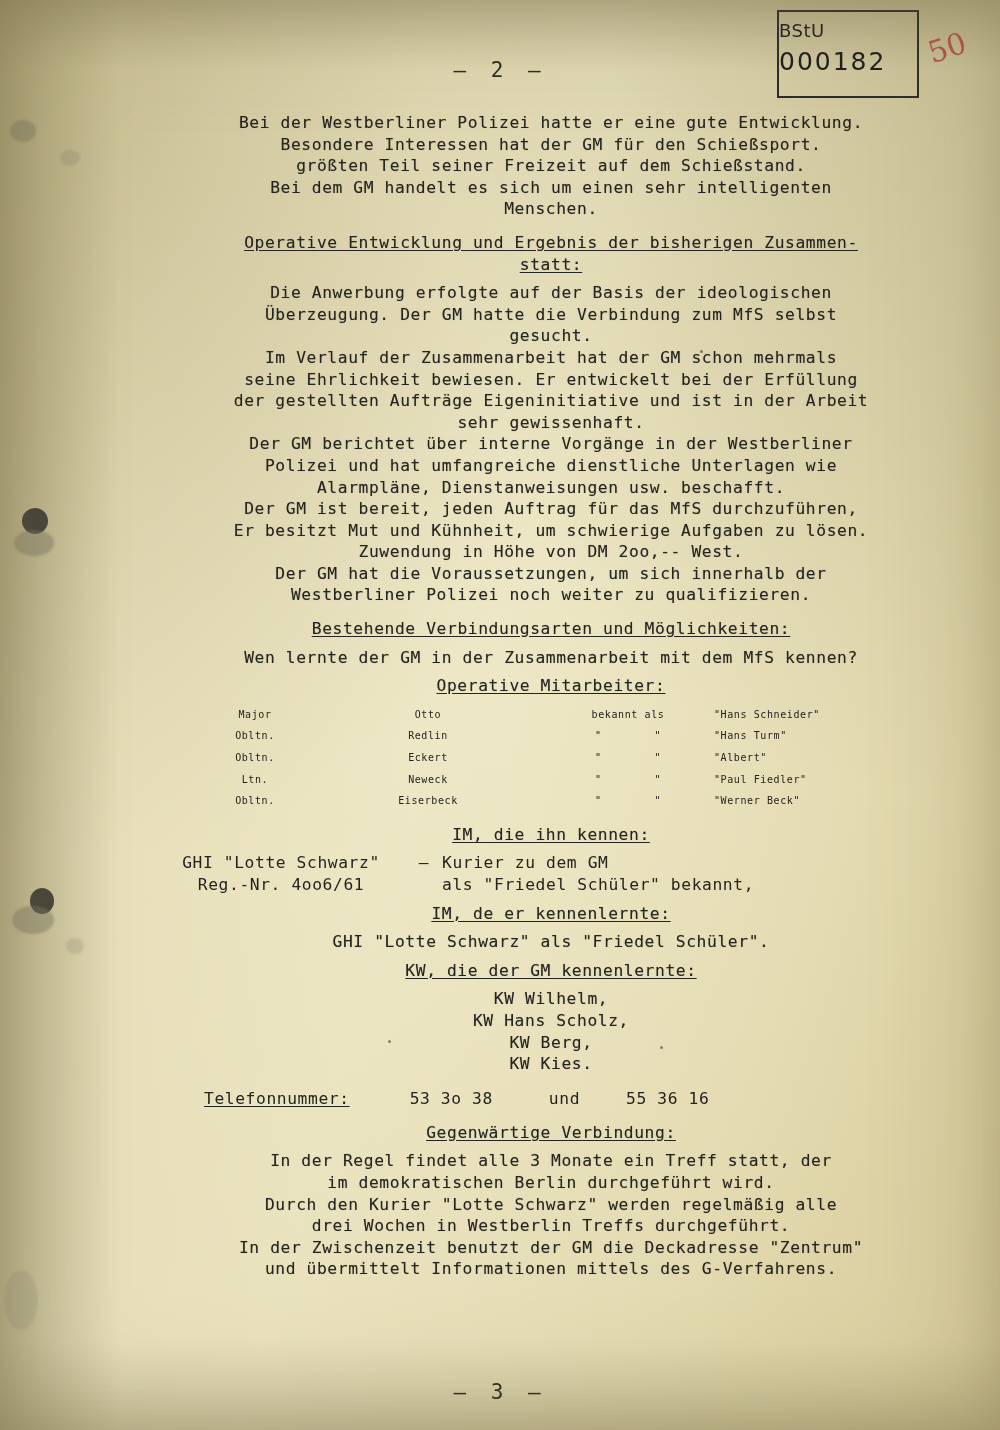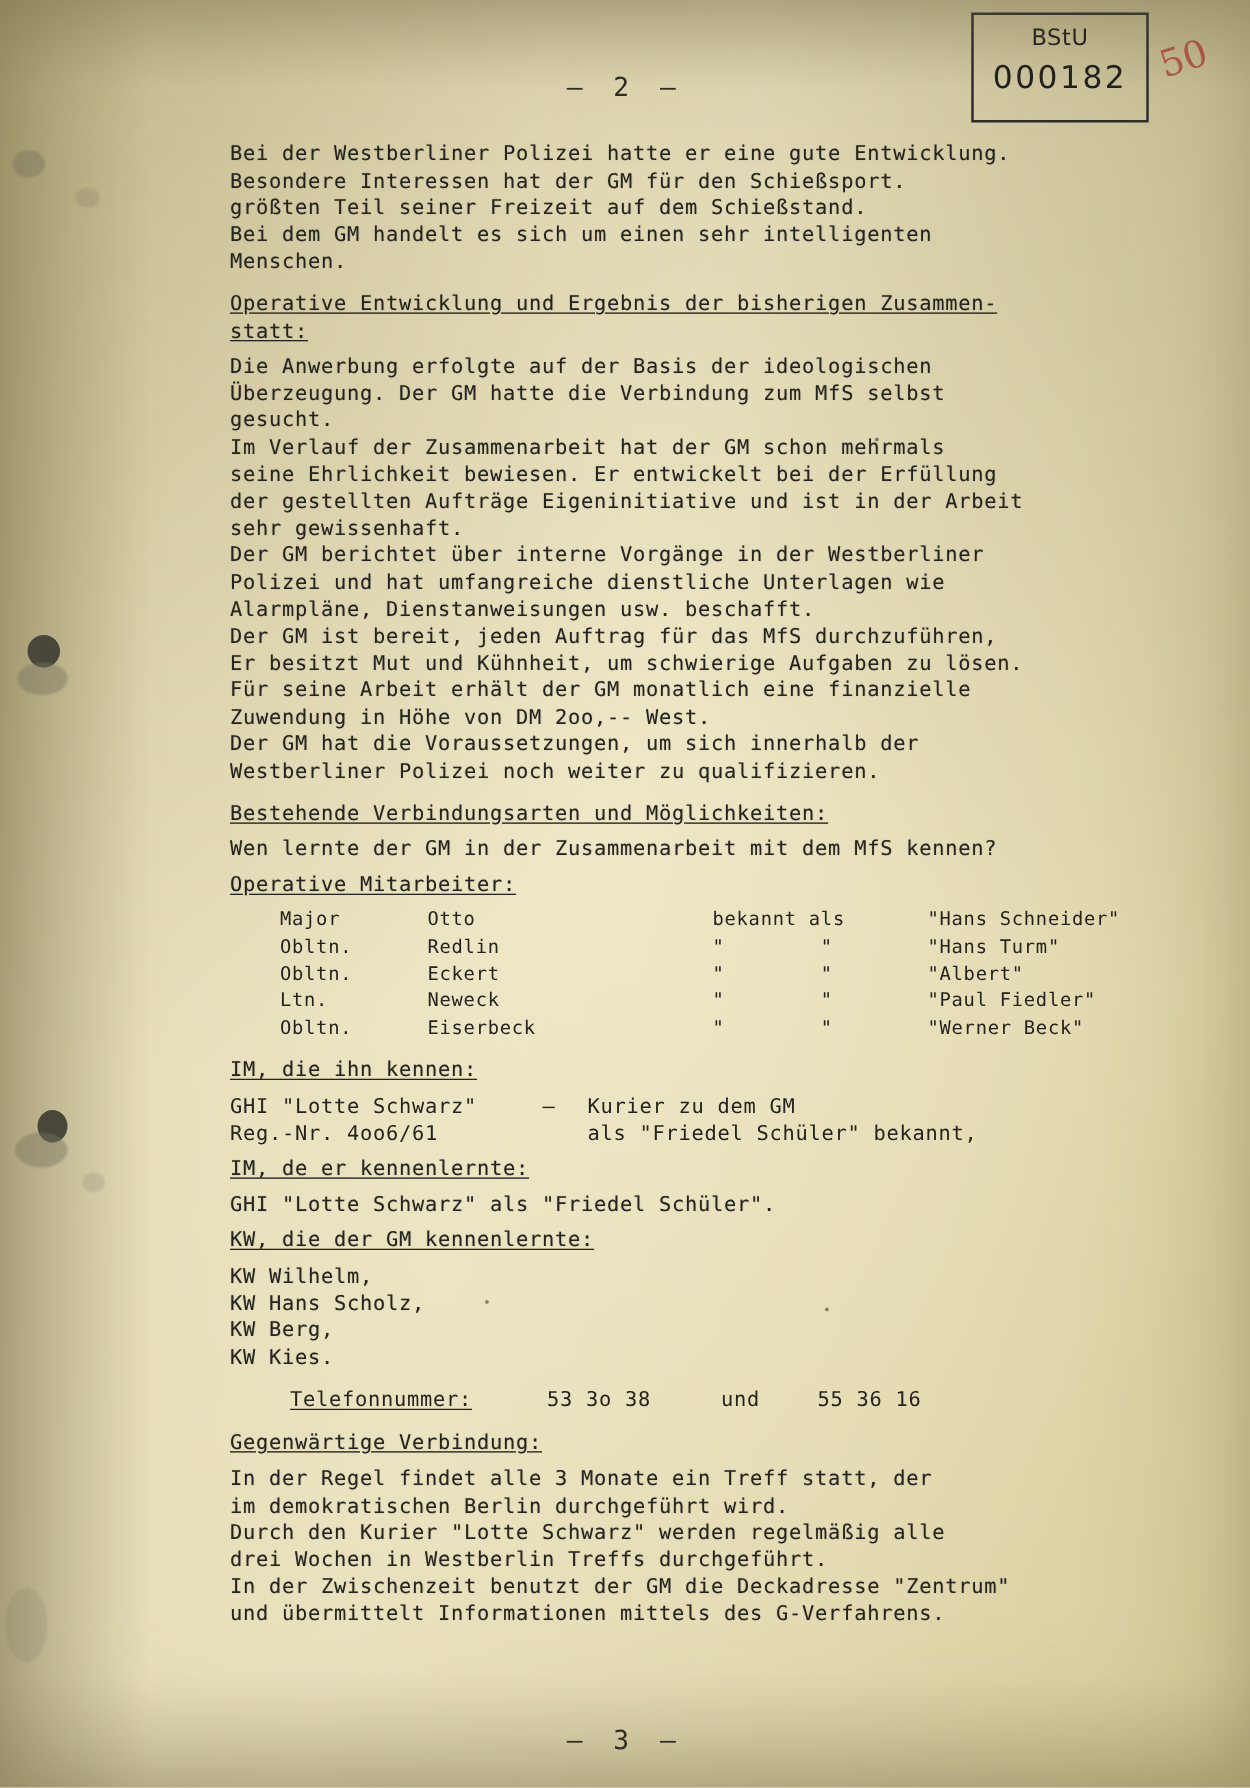--- a/index.html
+++ b/index.html
@@ -66,21 +66,21 @@
 
   
   .stamp {
     position: absolute;
     left: 777px;
     top: 10px;
     width: 142px;
     height: 88px;
     border: 2px solid #2b2b2b;
     box-sizing: border-box;
-    text-align: center;
+    text-align: left;
     color: #1d1d1d;
   }
   .stamp .bstu {
     font-family: "DejaVu Sans", sans-serif;
     font-size: 18px;
     letter-spacing: 0.5px;
     margin-top: 8px;
   }
   .stamp .num {
     font-family: "DejaVu Sans", sans-serif;
@@ -118,44 +118,45 @@
     position: absolute;
     top: 1380px;
     left: 0; right: 0;
     text-align: center;
     font-size: 21px;
     letter-spacing: 6px;
     color: #2a2a24;
   }
   .body-block {
     position: absolute;
-    left: 184px;
+    left: 156px;
     top: 112px;
     width: 790px;
+    text-align: center;
   }
   .ln {
     font-size: 16.3px;
     line-height: 21.6px;
     letter-spacing: 0.6px;
     white-space: pre;
     color: #242420;
     text-shadow: 0 0 1px rgba(40,40,30,0.30);
   }
   .ln.u {
     text-decoration: underline;
     text-underline-offset: 2px;
   }
   .gap {
     height: 12px;
   }
   .gap-s { height: 7px; }
 
   
   .trow {
-    font-size: 15px;
+    font-size: 10px;
     line-height: 21.6px;
     letter-spacing: 0.6px;
     white-space: pre;
     display: flex;
     padding-left: 40px;
   }
   .c-rank { width: 118px; }
   .c-name { width: 228px; }
   .c-known { width: 172px; }
   .c-alias { }
@@ -238,21 +239,20 @@
     <div class="ln">gesucht.</div>
     <div class="ln">Im Verlauf der Zusammenarbeit hat der GM schon mehrmals</div>
     <div class="ln">seine Ehrlichkeit bewiesen. Er entwickelt bei der Erfüllung</div>
     <div class="ln">der gestellten Aufträge Eigeninitiative und ist in der Arbeit</div>
     <div class="ln">sehr gewissenhaft.</div>
     <div class="ln">Der GM berichtet über interne Vorgänge in der Westberliner</div>
     <div class="ln">Polizei und hat umfangreiche dienstliche Unterlagen wie</div>
     <div class="ln">Alarmpläne, Dienstanweisungen usw. beschafft.</div>
     <div class="ln">Der GM ist bereit, jeden Auftrag für das MfS durchzuführen,</div>
     <div class="ln">Er besitzt Mut und Kühnheit, um schwierige Aufgaben zu lösen.</div>
-    <div class="ln">Für seine Arbeit erhält der GM monatlich eine finanzielle</div>
     <div class="ln">Zuwendung in Höhe von DM 2oo,-- West.</div>
     <div class="ln">Der GM hat die Voraussetzungen, um sich innerhalb der</div>
     <div class="ln">Westberliner Polizei noch weiter zu qualifizieren.</div>
 
     <div class="gap"></div>
 
     <div class="ln u">Bestehende Verbindungsarten und Möglichkeiten:</div>
 
     <div class="gap-s"></div>
 

